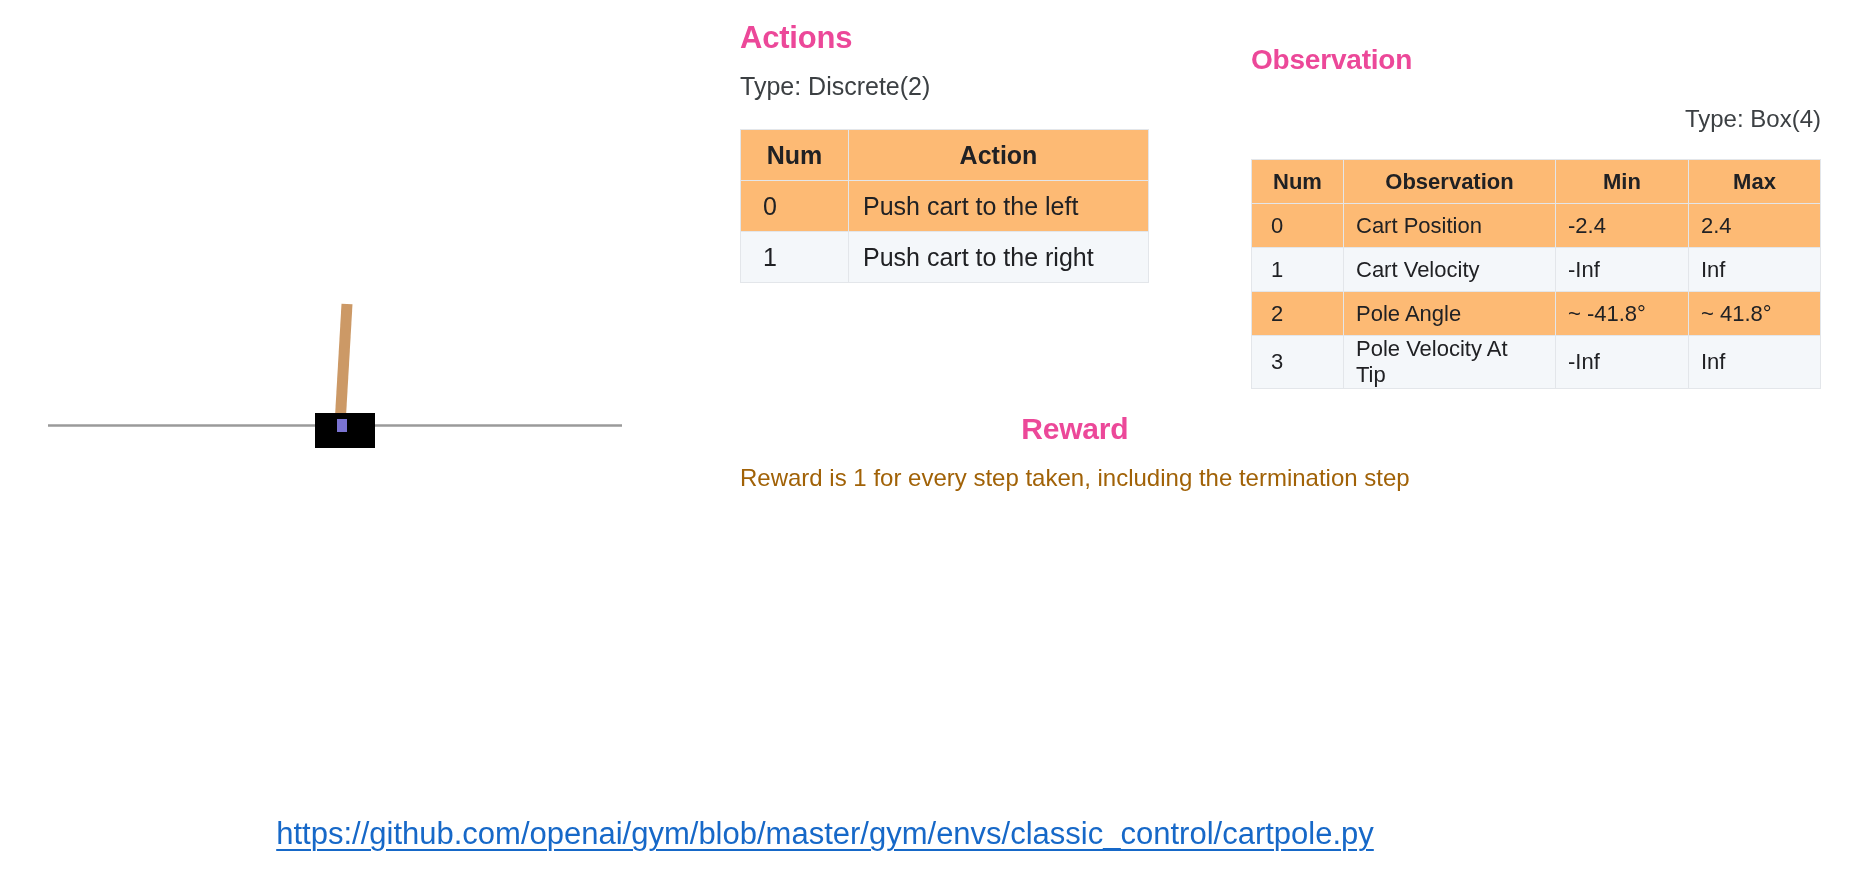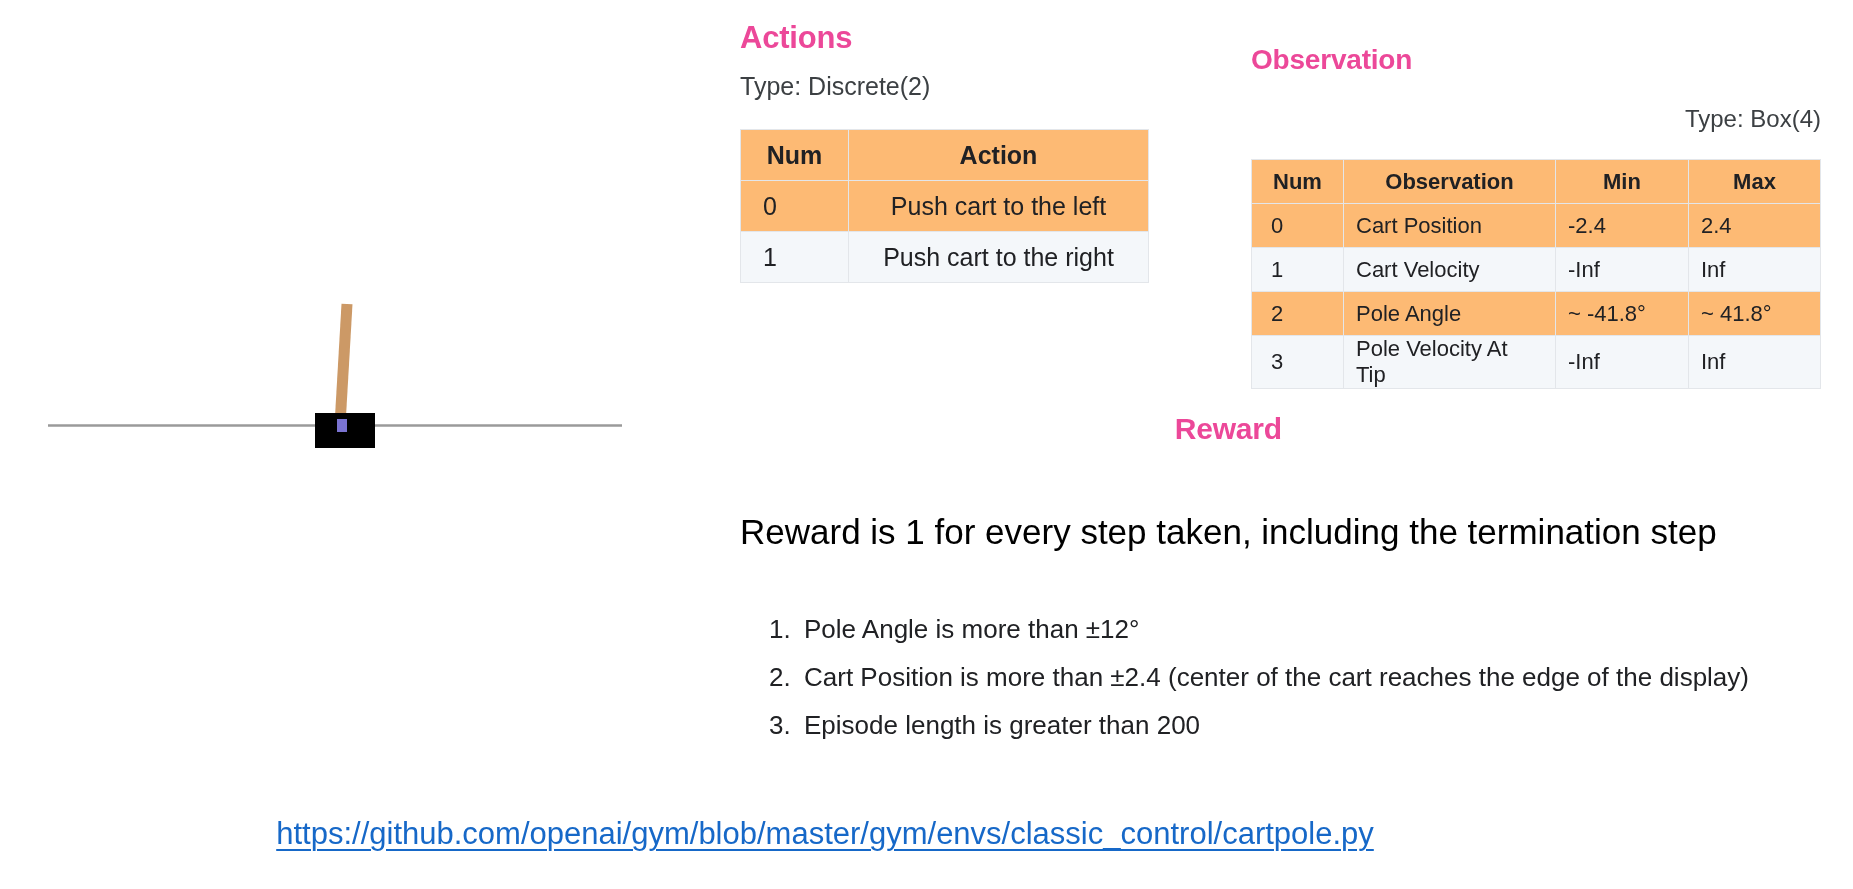--- a/index.html
+++ b/index.html
@@ -67,21 +67,21 @@
   #actions-block .type-line { margin-top: 16px; }
   #actions-table { margin-top: 28px; width: 408px; }
   #actions-table th, #actions-table td {
     height: 50px;
     font-size: 25px;
     padding: 0 14px;
   }
   #actions-table col.c-num { width: 108px; }
   #actions-table col.c-act { width: 300px; }
   #actions-table td.num-cell { text-align: left; padding-left: 22px; }
-  #actions-table td.act-cell { text-align: center; }
+  #actions-table td.act-cell { }
 
   
   #observation-block { position: absolute; left: 1251px; top: 9px; margin-top: 35px; }
   #observation-block .h-section { font-size: 28px; }
   #observation-block .type-line { font-size: 24px; margin-top: 29px; text-align: right; }
   #observation-table { margin-top: 26px; width: 569px; }
   #observation-table th, #observation-table td {
     height: 43px;
     font-size: 22px;
     padding: 0 12px;
@@ -90,23 +90,23 @@
   #observation-table col.c-obs { width: 212px; }
   #observation-table col.c-min { width: 133px; }
   #observation-table col.c-max { width: 132px; }
   #observation-table td { text-align: left; }
   #observation-table td.num-cell { padding-left: 19px; }
 
   
   #reward-block { position: absolute; left: 740px; top: 412px; }
   #reward-block .h-section { font-size: 30px; text-align: center; }
   #reward-text {
-    font-size: 35px;
-    color: #000000;
-    margin-top: 66px;
+    font-size: 24px;
+    color: #a16207;
+    margin-top: 18px;
     white-space: nowrap;
   }
 
   
   #termination-block { position: absolute; left: 740px; top: 580px; }
   #termination-block .h-section { font-size: 30px; }
   #termination-list {
     margin: 34px 0 0 0;
     padding-left: 58px;
     list-style-position: outside;
@@ -228,22 +228,17 @@
     </tbody>
   </table>
 </div>
 
 <div id="reward-block">
   <div class="h-section">Reward</div>
   <div id="reward-text">Reward is 1 for every step taken, including the termination step</div>
 </div>
 
 <div id="termination-block">
-  <ol id="termination-list">
-    <li>Pole Angle is more than ±12°</li>
-    <li>Cart Position is more than ±2.4 (center of the cart reaches the edge of the display)</li>
-    <li>Episode length is greater than 200</li>
-  </ol>
 </div>
 
 <div id="source-link-wrap">
   <span id="source-link">https://github.com/openai/gym/blob/master/gym/envs/classic_control/cartpole.py</span>
 </div>
 
 </body></html>

